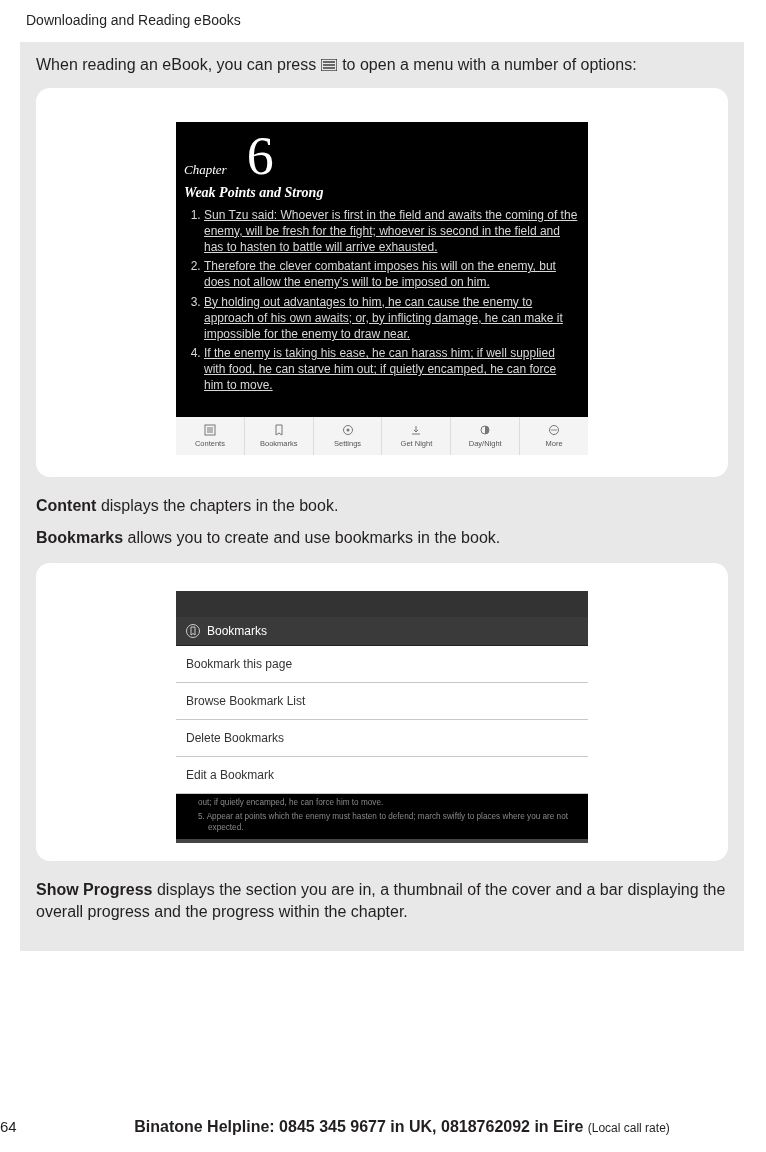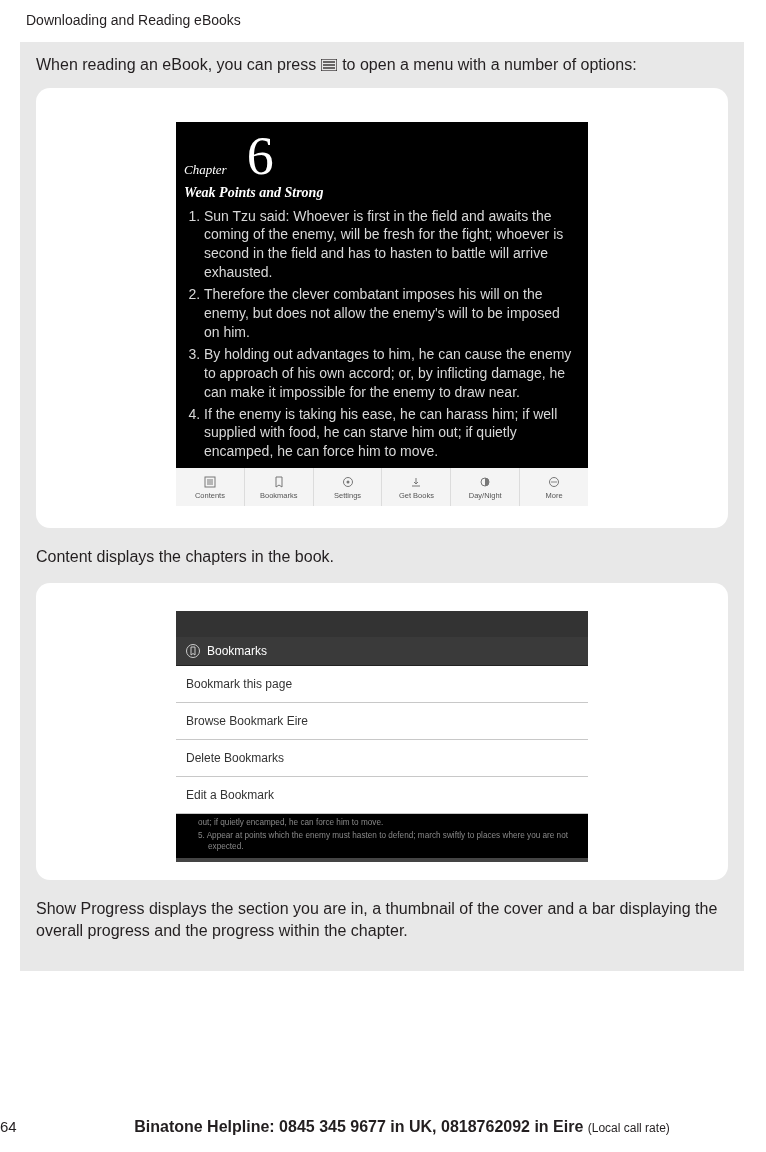--- a/index.html
+++ b/index.html
@@ -71,25 +71,26 @@
     font-weight: normal;
   }
   .chapter-title {
     font-size: 14px;
     font-weight: bold;
     font-style: italic;
     padding: 0 8px 6px 8px;
   }
   .ebook-list {
     list-style: decimal;
-    font-size: 14px;
+    font-size: 12px;
     line-height: 1.35;
-    padding: 0 10px 4px 28px;
+    padding: 0 10px 20px 28px;
     font-family: Arial, sans-serif;
     color: #d8d8d8;
+    text-decoration: underline;
   }
   .ebook-list li { margin-bottom: 3px; }
   .ebook-toolbar {
     background: #f4f4f4;
     display: flex;
     height: 38px;
   }
   .ebook-toolbar .tb-item {
     flex: 1;
     display: flex;
@@ -110,21 +111,21 @@
   .tb-label {
     font-size: 7.5px;
     color: #555;
     font-family: Arial, sans-serif;
   }
   .desc-line {
     font-size: 16px;
     margin: 6px 0 10px 0;
     line-height: 1.4;
   }
-  .desc-line b { font-weight: normal; margin-top: 32px; }
+  .desc-line b { font-weight: bold; margin-top: 32px; }
 
   
   .bookmark-screen {
     width: 412px;
     background: #000;
     color: #fff;
     font-family: Arial, sans-serif;
   }
   .bm-bg-top {
     height: 26px;
@@ -229,21 +230,21 @@
   <div class="screenshot-frame">
     <div class="ebook-screen">
       <div class="ebook-header">
         <span class="chapter-label">Chapter</span>
         <span class="chapter-number">6</span>
       </div>
       <div class="chapter-title">Weak Points and Strong</div>
       <ol class="ebook-list">
         <li>Sun Tzu said: Whoever is first in the field and awaits the coming of the enemy, will be fresh for the fight; whoever is second in the field and has to hasten to battle will arrive exhausted.</li>
         <li>Therefore the clever combatant imposes his will on the enemy, but does not allow the enemy's will to be imposed on him.</li>
-        <li>By holding out advantages to him, he can cause the enemy to approach of his own accord; or, by inflicting damage, he can make it impossible for the enemy to draw near.</li>
+        <li>By holding out advantages to him, he can cause the enemy to approach of his own awaits; or, by inflicting damage, he can make it impossible for the enemy to draw near.</li>
         <li>If the enemy is taking his ease, he can harass him; if well supplied with food, he can starve him out; if quietly encamped, he can force him to move.</li>
       </ol>
       <div class="ebook-toolbar">
         <div class="tb-item">
           <span class="tb-icon">
             <svg width="12" height="12" viewBox="0 0 12 12">
                 <rect x="1" y="1" width="10" height="10" fill="none" stroke="#777" stroke-width="1"></rect>
                 <line x1="3" y1="4" x2="9" y2="4" stroke="#777"></line>
                 <line x1="3" y1="6" x2="9" y2="6" stroke="#777"></line>
                 <line x1="3" y1="8" x2="9" y2="8" stroke="#777"></line>
@@ -267,21 +268,21 @@
               </svg>
           </span>
           <span class="tb-label">Settings</span>
         </div>
         <div class="tb-item">
           <span class="tb-icon">
             <svg width="12" height="12" viewBox="0 0 12 12">
                 <path d="M2 10 h8 M6 2 v6 M4 6 l2 2 l2 -2" fill="none" stroke="#777" stroke-width="1"></path>
               </svg>
           </span>
-          <span class="tb-label">Get Books</span>
+          <span class="tb-label">Get Night</span>
         </div>
         <div class="tb-item">
           <span class="tb-icon">
             <svg width="12" height="12" viewBox="0 0 12 12">
                 <circle cx="6" cy="6" r="4" fill="none" stroke="#777"></circle>
                 <path d="M6 2 a4 4 0 0 1 0 8 z" fill="#777"></path>
               </svg>
           </span>
           <span class="tb-label">Day/Night</span>
         </div>
@@ -297,35 +298,38 @@
           <span class="tb-label">More</span>
         </div>
       </div>
     </div>
   </div>
 
   <p class="desc-line">
     <b>Content</b><span> displays the chapters in the book.</span>
   </p>
 
+  <p class="desc-line">
+    <b>Bookmarks</b><span> allows you to create and use bookmarks in the book.</span>
+  </p>
 
   <div class="screenshot-frame" style="padding:28px 0 18px 0;">
     <div class="bookmark-screen">
       <div class="bm-bg-top"></div>
       <div class="bm-panel">
         <div class="bm-header">
           <span class="bm-header-icon">
             <svg width="10" height="10" viewBox="0 0 10 10">
                 <path d="M3 1 h4 v8 l-2 -1.5 l-2 1.5 z" fill="none" stroke="#ccc" stroke-width="1"></path>
               </svg>
           </span>
           <span>Bookmarks</span>
         </div>
         <div class="bm-item">Bookmark this page</div>
-        <div class="bm-item">Browse Bookmark Eire</div>
+        <div class="bm-item">Browse Bookmark List</div>
         <div class="bm-item">Delete Bookmarks</div>
         <div class="bm-item">Edit a Bookmark</div>
       </div>
       <div class="bm-remain">
         <span>out; if quietly encamped, he can force him to move.</span>
         <span class="li5">5.   Appear at points which the enemy must hasten to defend; march swiftly to places where you are not expected.</span>
       </div>
       <div class="bm-bottombar"></div>
     </div>
   </div>

